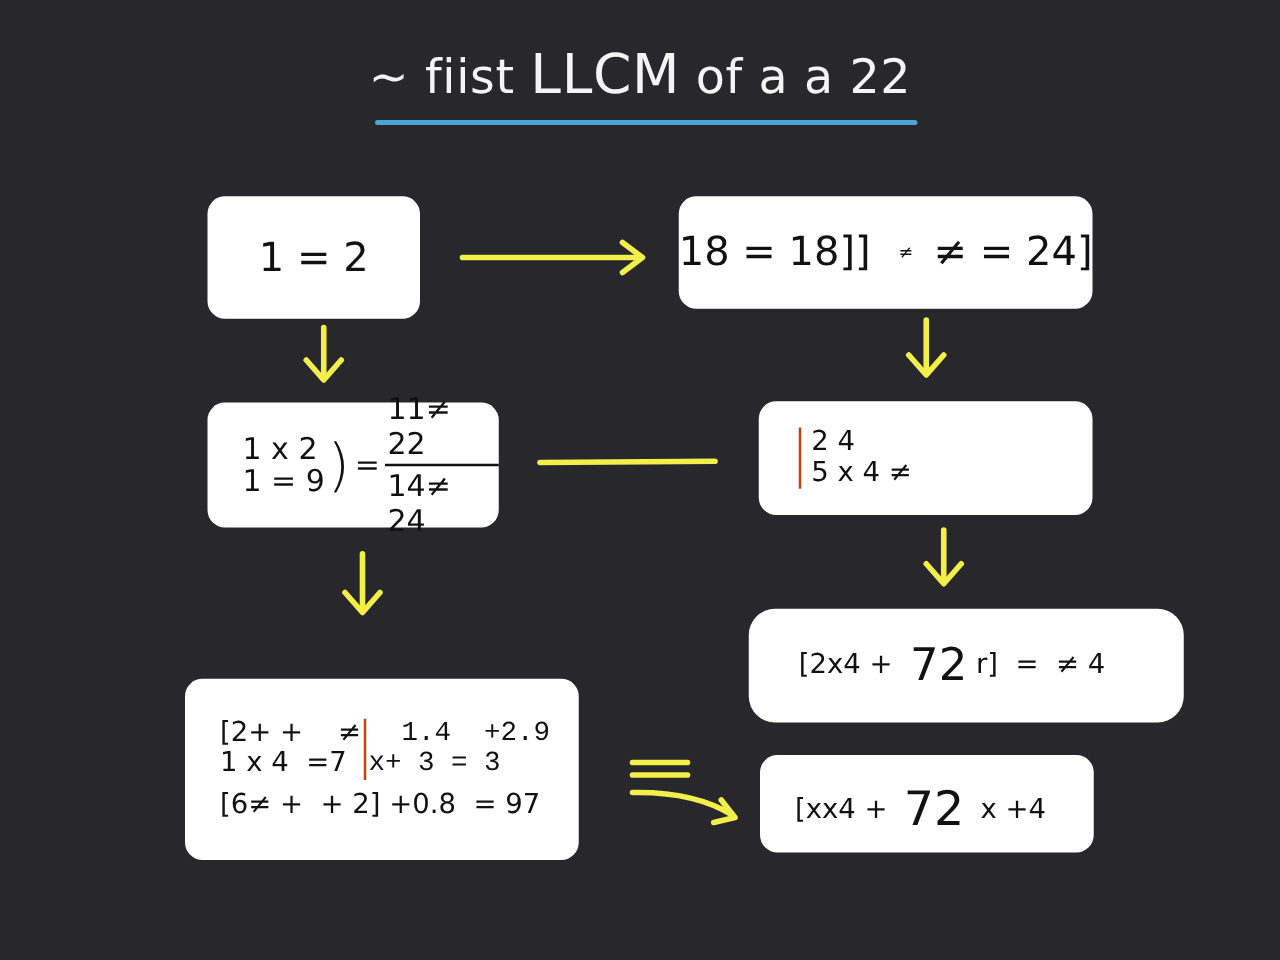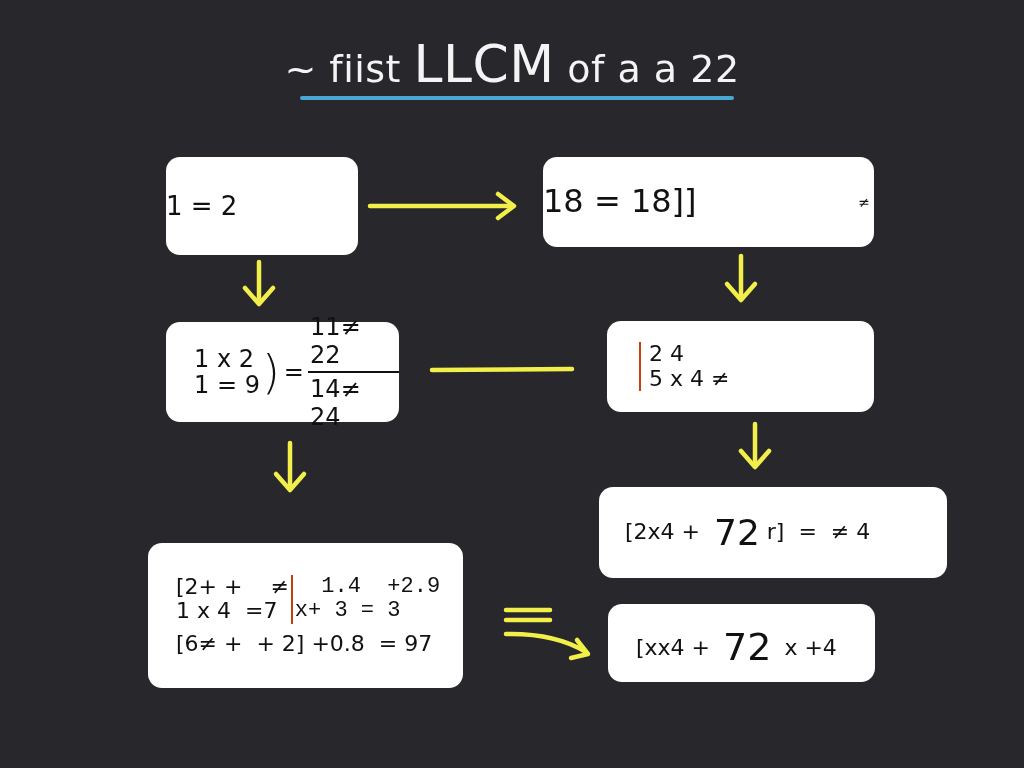--- a/index.html
+++ b/index.html
@@ -9,21 +9,21 @@
       position: relative;
       font-family: "DejaVu Sans", sans-serif;
     }
     .title {
       position: absolute; left: 0; top: 34px; width: 1024px;
       text-align: center; color: #f4f4f4;
       font-family: "DejaVu Sans", sans-serif;
       font-size: 38px; letter-spacing: 0.5px;
       white-space: pre;
     }
-    .title .big { font-size: 52px; }
+    .title .big { font-size: 44px; }
     .underline {
       position: absolute; left: 300px; top: 96px; width: 434px; height: 4px;
       background: #4aa6d4; border-radius: 3px;
     }
     .box {
       position: absolute; background: #ffffff; border-radius: 14px;
       color: #111; display: flex; align-items: center;
       font-family: "DejaVu Sans", sans-serif;
       box-sizing: border-box;
     }
@@ -67,29 +67,30 @@
     </g>
     <g>
       <line x1="506" y1="610" x2="550" y2="610"></line>
       <line x1="506" y1="620" x2="550" y2="620"></line>
       <path d="M506 634 Q 555 633 586 652"></path>
       <polyline points="571,658 588,654 577,640"></polyline>
     </g>
   </g>
 </svg>
 
-<div class="box" style="left:166px; top:157px; width:192px; height:98px; justify-content:flex-start; font-size:26px;">
+<div class="box" style="left:166px; top:157px; width:170px; height:98px; justify-content:center; font-size:32px;">
   <span>1 = 2</span>
 </div>
 
 <div class="box" style="left:543px; top:157px; width:331px; height:90px; justify-content:space-between; font-size:32px;">
   <span class="line">18 = 18]]</span>
   <span style="display:inline-flex; flex-direction:column; font-size:14px; line-height:1; margin:0 4px 0 10px;">
     <span>≠</span>
   </span>
+  <span class="line">≠ = 24]</span>
 </div>
 
 <div class="box" style="left:166px; top:322px; width:233px; height:100px; padding-left:28px; font-size:24px;">
   <div style="display:flex; flex-direction:column; line-height:1.25;">
     <span class="line">1 x 2</span>
     <span class="line">1 = 9</span>
   </div>
   <span style="font-size:46px; font-weight:200; margin-left:2px; line-height:1;">)</span>
   <span style="margin:0 4px;">=</span>
   <span class="frac">
@@ -112,21 +113,21 @@
       <span class="line">1 x 4  =7</span>
     </div>
     <div class="vbar" style="display:flex; flex-direction:column; line-height:1.3; padding-left:2px; margin-left:2px;font-family:Liberation Mono, monospace;">
       <span class="line">  1.4  +2.9</span>
       <span class="line">x+ 3 = 3</span>
     </div>
   </div>
   <span class="line" style="margin-top:8px;">[6≠ +  + 2] +0.8  = 97</span>
 </div>
 
-<div class="box" style="left:599px; top:487px; width:348px; height:91px; padding-left:26px; font-size:22px;">
+<div class="box" style="left:599px; top:487px; width:348px; height:91px; padding-left:40px; font-size:22px;border-radius:21px;">
   <span class="line">[2x4 +  </span>
   <span class="line" style="font-size:36px;">72</span>
   <span class="line"> r]  =  ≠ 4</span>
 </div>
 
 <div class="box" style="left:608px; top:604px; width:267px; height:78px; padding-left:28px; font-size:22px; padding-top:10px;text-align:center;">
   <span class="line">[xx4 + </span>
   <span class="line" style="font-size:38px; margin:0 6px;">72</span>
   <span class="line"> x +4</span>
 </div>

